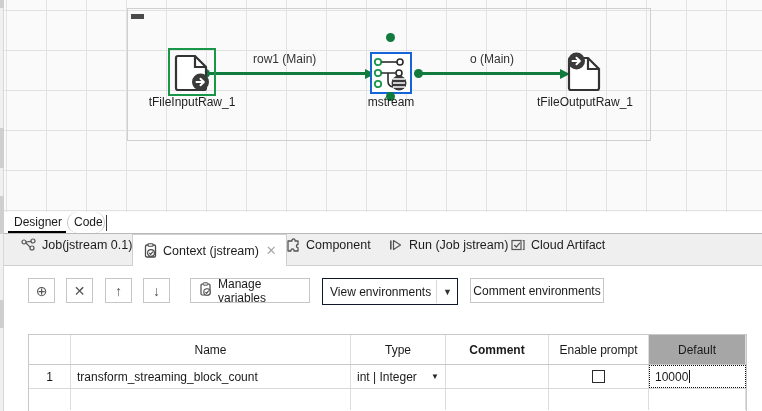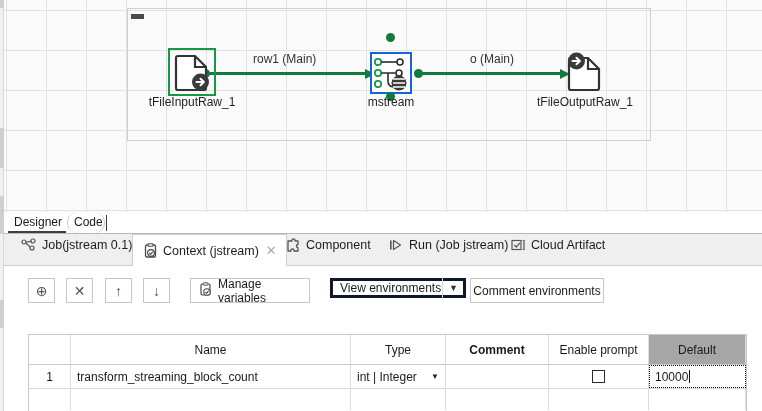--- a/index.html
+++ b/index.html
@@ -55,21 +55,21 @@
                  border:2px solid #1565d8; background:#ffffff;}
   .handle-dot{ position:absolute; width:9px;height:9px;border-radius:50%;background:#117a3d;}
 
   
   #editor-tabs {
     position:absolute; left:4px; top:212px; width:758px; height:22px;
     background:#ffffff; border-bottom:1px solid #b8b8b8;
   }
   .etab { position:absolute; top:0; height:21px; line-height:20px; padding:0 6px;
           font-size:12px; color:#1a1a1a; background:#ffffff; cursor:default; }
-  .etab.active { border-bottom:2px solid #404040; font-weight:400; }
+  .etab.active { border-bottom:2px solid #000000; font-weight:400; }
   .etab.inactive { border-left:1px solid #c8c8c8; border-right:1px solid #c8c8c8; }
   #etab-caret{ position:absolute; top:3px; width:1px; height:16px; background:#3a3a3a;}
 
   
   #view-tabs {
     position:absolute; left:4px; top:234px; width:758px; height:32px;
     background:#efefef; border-bottom:1px solid #cfcfcf;
   }
   .vtab { position:absolute; top:0; height:22px; display:flex; align-items:center;
           gap:5px; padding:0 9px; font-size:12.5px; color:#1c1c1c; white-space:nowrap; }
@@ -78,23 +78,23 @@
   .vtab .ico { display:inline-flex; width:16px;height:16px; align-items:center; justify-content:center;}
   .vtab .closex{ color:#a8a8a8; font-size:13px; margin-left:2px;}
 
   
   #toolbar { position:absolute; left:4px; top:266px; width:758px; height:58px; background:#ffffff;}
   .tbtn { position:absolute; top:12px; height:25px; border:1px solid #c6c6c6;
           background:#ffffff; display:flex; align-items:center; justify-content:center;
           font-size:12px; color:#1a1a1a; gap:5px; }
   .tbtn.sq { width:27px; }
   .icoglyph { font-size:14px; line-height:1; color:#555; }
-  #view-env { position:absolute; top:12px; left:318px; width:136px; height:20px;
-              border:3px solid #0f172a; background:#fff; display:flex; align-items:center;
-              justify-content:space-between; padding:0 5px 0 7px; font-size:12px;margin-left:8px;}
+  #view-env { position:absolute; top:12px; left:318px; width:136px; height:27px;
+              border:1px solid #0f172a; background:#fff; display:flex; align-items:center;
+              justify-content:space-between; padding:0 5px 0 7px; font-size:12px;}
   #view-env .arrow{ font-size:9px; color:#333; border-left:1px solid #d8d8d8;
                     padding-left:6px; height:23px; display:flex;align-items:center;}
 
   
   #table { position:absolute; left:28px; top:334px; width:719px; height:77px;
            border:1px solid #c8c8c8; border-bottom:none; background:#ffffff; overflow:hidden;}
   .trow { display:flex; width:100%; }
   .thead { height:30px; border-bottom:1px solid #c8c8c8; }
   .th { border-right:1px solid #dcdcdc; display:flex; align-items:center;
         justify-content:center; font-size:12px; color:#1a1a1a; height:100%;}

